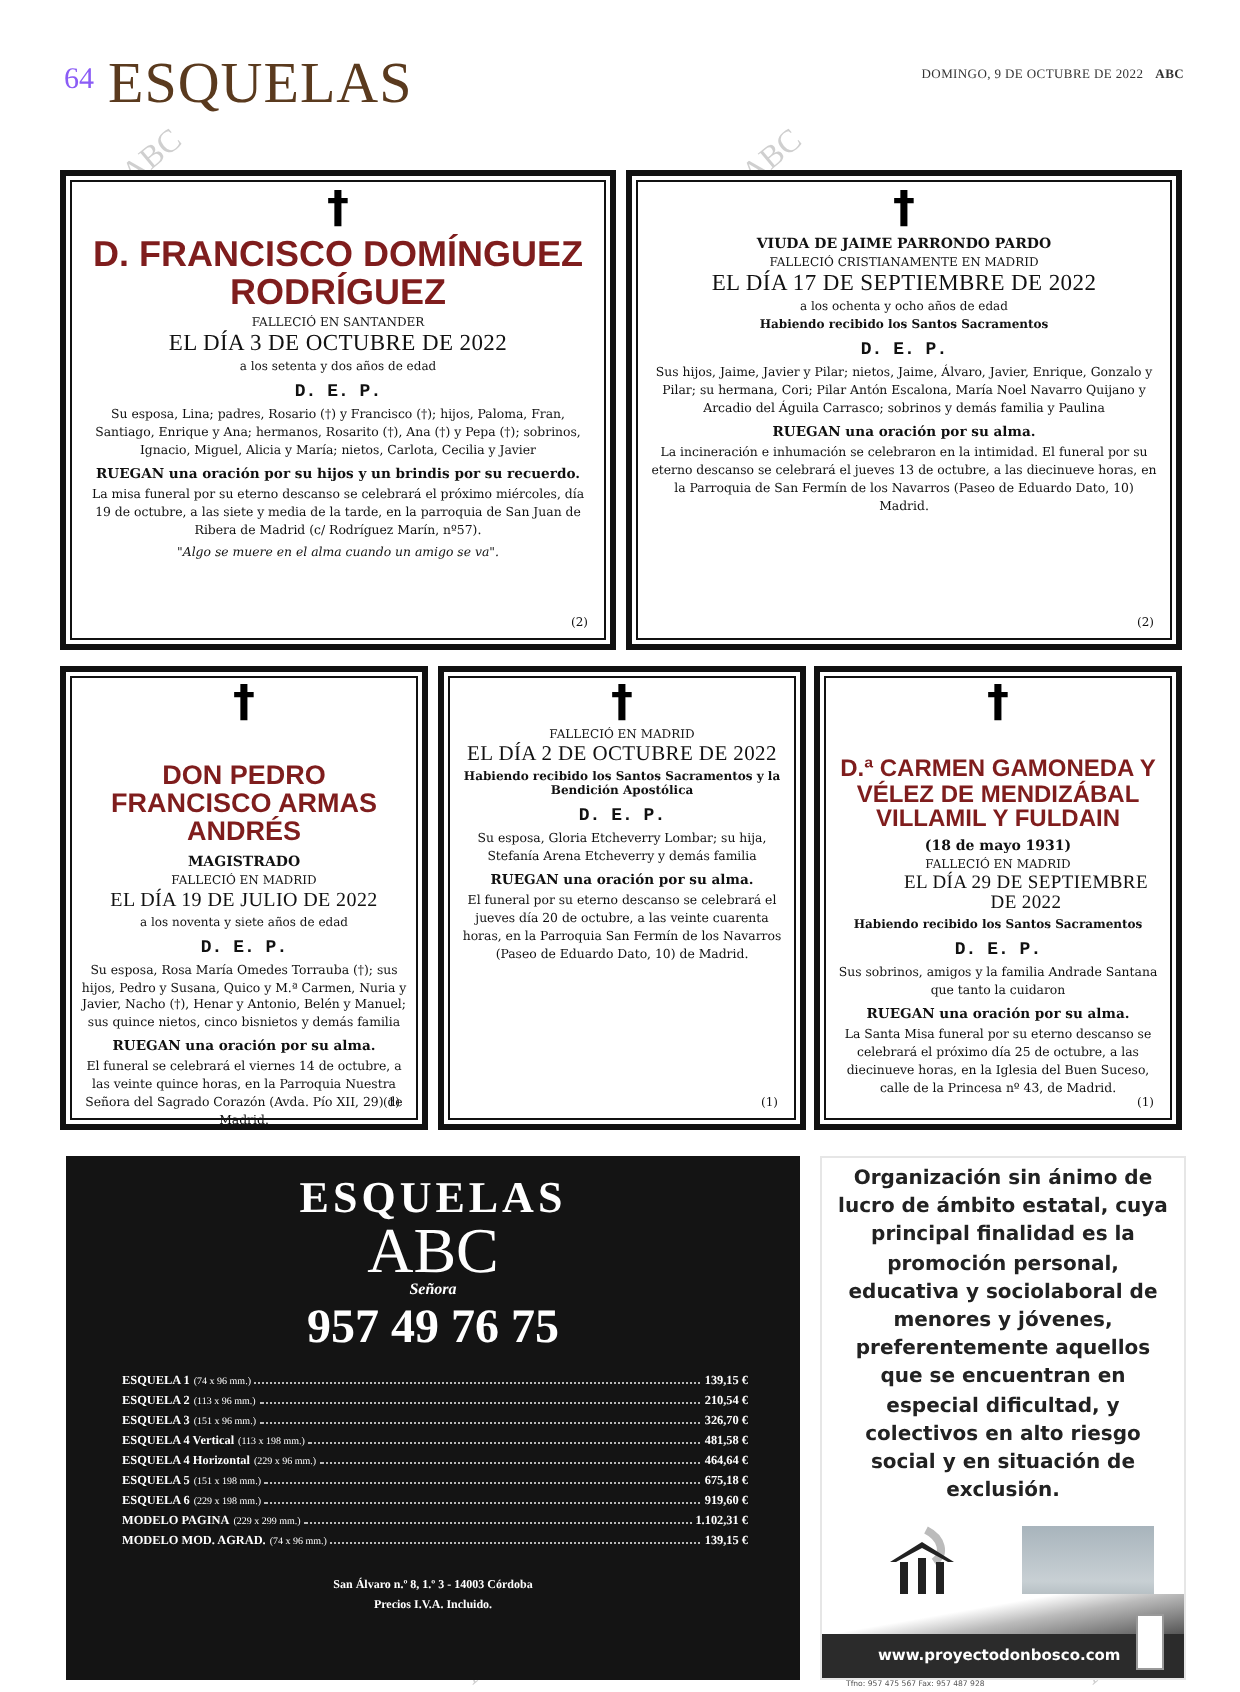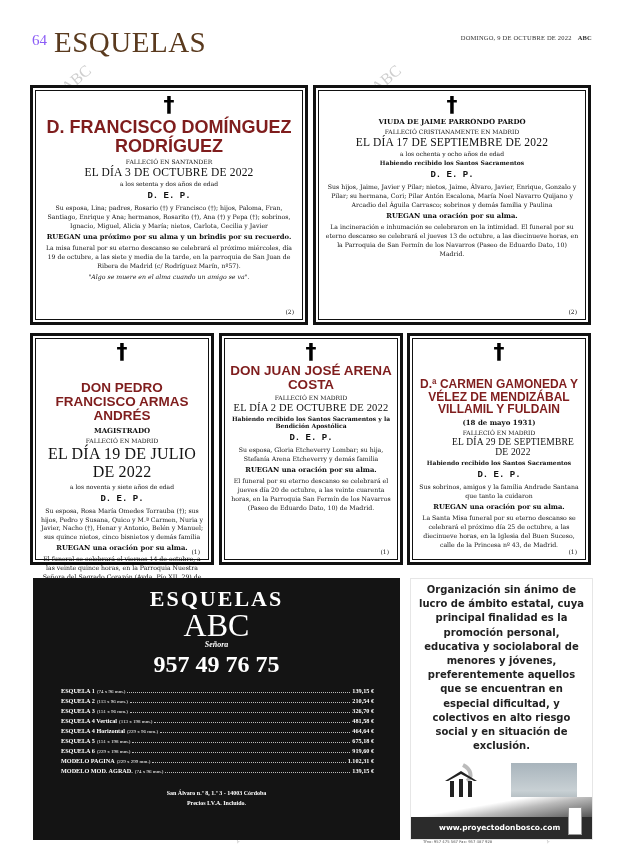--- a/index.html
+++ b/index.html
@@ -73,21 +73,21 @@
 
 <div class="box" style="left:30px;top:85px;width:278px;height:240px;">
   <div class="box-inner">
     <div class="cross">†</div>
     <div class="name" style="font-size:18px;margin-top:3px;">D. FRANCISCO DOMÍNGUEZ RODRÍGUEZ</div>
     <div class="small">FALLECIÓ EN SANTANDER</div>
     <div class="date-line">EL DÍA 3 DE OCTUBRE DE 2022</div>
     <div class="small">a los setenta y dos años de edad</div>
     <div class="dep">D. E. P.</div>
     <div class="body-text">Su esposa, Lina; padres, Rosario (†) y Francisco (†); hijos, Paloma, Fran, Santiago, Enrique y Ana; hermanos, Rosarito (†), Ana (†) y Pepa (†); sobrinos, Ignacio, Miguel, Alicia y María; nietos, Carlota, Cecilia y Javier</div>
-    <div class="ruegan">RUEGAN una próximo por su alma y un brindis por su recuerdo.</div>
+    <div class="ruegan">RUEGAN una oración por su hijos y un brindis por su recuerdo.</div>
     <div class="body-text">La misa funeral por su eterno descanso se celebrará el próximo miércoles, día 19 de octubre, a las siete y media de la tarde, en la parroquia de San Juan de Ribera de Madrid (c/ Rodríguez Marín, nº57).</div>
     <div class="quote">"Algo se muere en el alma cuando un amigo se va".</div>
     <div class="count">(2)</div>
   </div>
 </div>
 
 <div class="box" style="left:313px;top:85px;width:278px;height:240px;">
   <div class="box-inner">
     <div class="cross">†</div>
     <div class="sub-bold">VIUDA DE JAIME PARRONDO PARDO</div>
@@ -102,34 +102,33 @@
     <div class="count">(2)</div>
   </div>
 </div>
 
 <div class="box" style="left:30px;top:333px;width:184px;height:232px;">
   <div class="box-inner" style="padding:3px 4px;">
     <div class="cross">†</div>
     <div class="name" style="font-size:13.5px;margin-top:19px;">DON PEDRO FRANCISCO ARMAS ANDRÉS</div>
     <div class="sub-bold">MAGISTRADO</div>
     <div class="small">FALLECIÓ EN MADRID</div>
-    <div class="date-line" style="font-size:16px;">EL DÍA 19 DE JULIO DE 2022</div>
+    <div class="date-line" style="font-size:10px;">EL DÍA 19 DE JULIO DE 2022</div>
     <div class="small">a los noventa y siete años de edad</div>
     <div class="dep">D. E. P.</div>
     <div class="body-text">Su esposa, Rosa María Omedes Torrauba (†); sus hijos, Pedro y Susana, Quico y M.ª Carmen, Nuria y Javier, Nacho (†), Henar y Antonio, Belén y Manuel; sus quince nietos, cinco bisnietos y demás familia</div>
     <div class="ruegan">RUEGAN una oración por su alma.</div>
     <div class="body-text">El funeral se celebrará el viernes 14 de octubre, a las veinte quince horas, en la Parroquia Nuestra Señora del Sagrado Corazón (Avda. Pío XII, 29) de Madrid.</div>
     <div class="count">(1)</div>
   </div>
 </div>
 
 <div class="box" style="left:219px;top:333px;width:184px;height:232px;">
   <div class="box-inner" style="padding:3px 4px;">
     <div class="cross">†</div>
-    <div class="name" style="font-size:13.5px;margin-top:2px;">DON JUAN JOSÉ ARENA COSTA</div>
     <div class="small">FALLECIÓ EN MADRID</div>
     <div class="date-line" style="font-size:10.5px;">EL DÍA 2 DE OCTUBRE DE 2022</div>
     <div class="sub-bold" style="font-size:6px;">Habiendo recibido los Santos Sacramentos y la Bendición Apostólica</div>
     <div class="dep">D. E. P.</div>
     <div class="body-text">Su esposa, Gloria Etcheverry Lombar; su hija, Stefanía Arena Etcheverry y demás familia</div>
     <div class="ruegan">RUEGAN una oración por su alma.</div>
     <div class="body-text">El funeral por su eterno descanso se celebrará el jueves día 20 de octubre, a las veinte cuarenta horas, en la Parroquia San Fermín de los Navarros (Paseo de Eduardo Dato, 10) de Madrid.</div>
     <div class="count">(1)</div>
   </div>
 </div>

